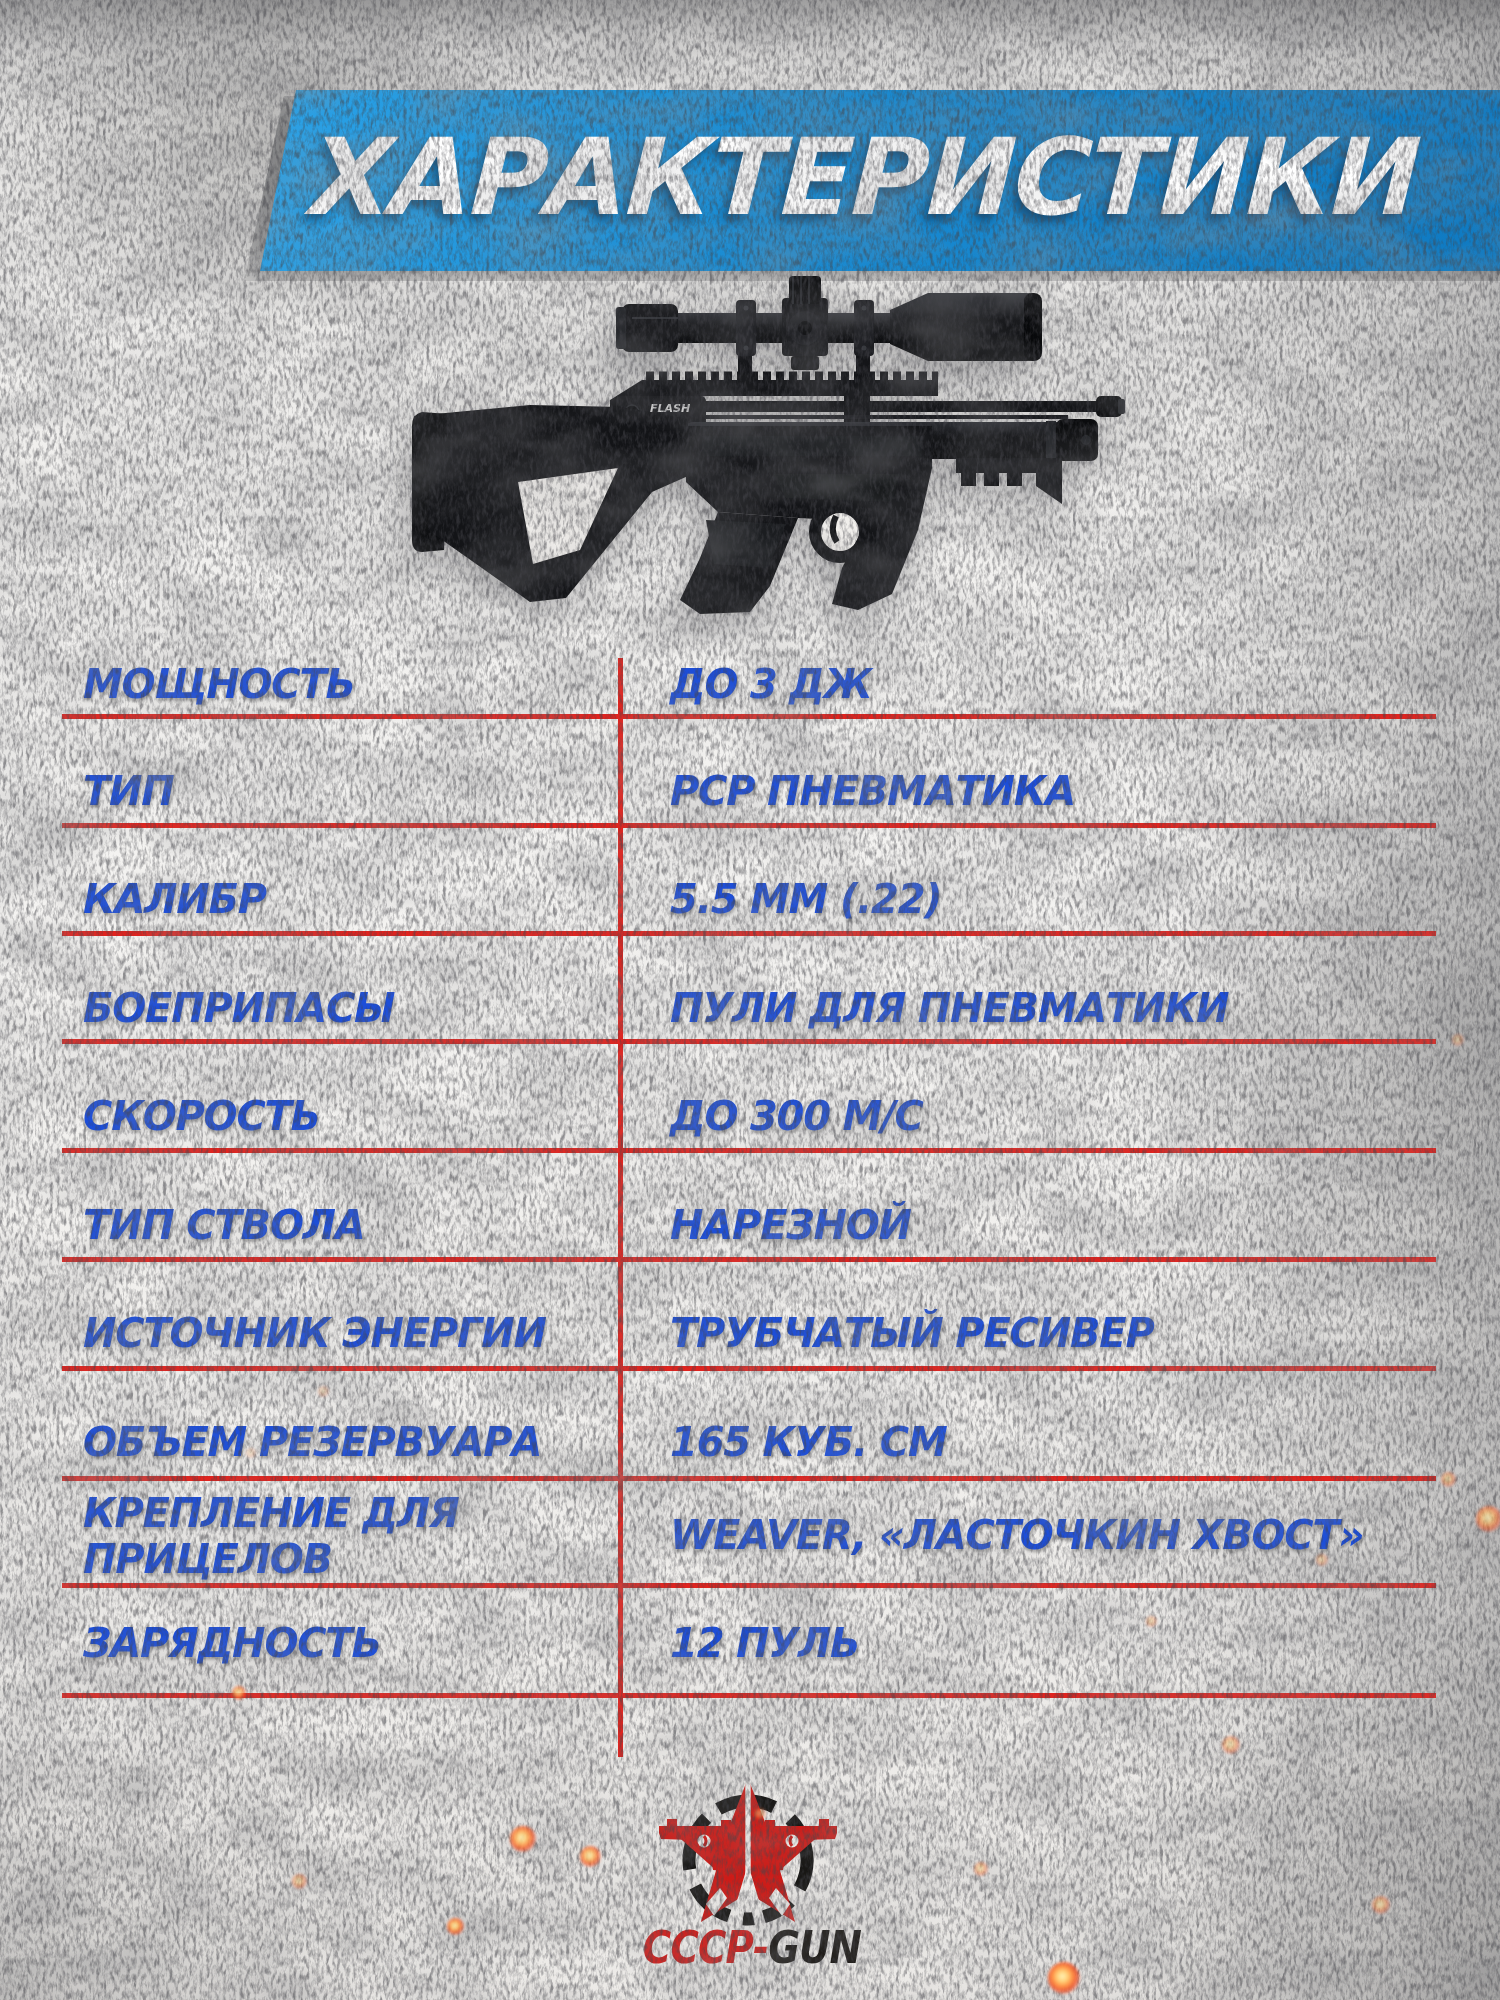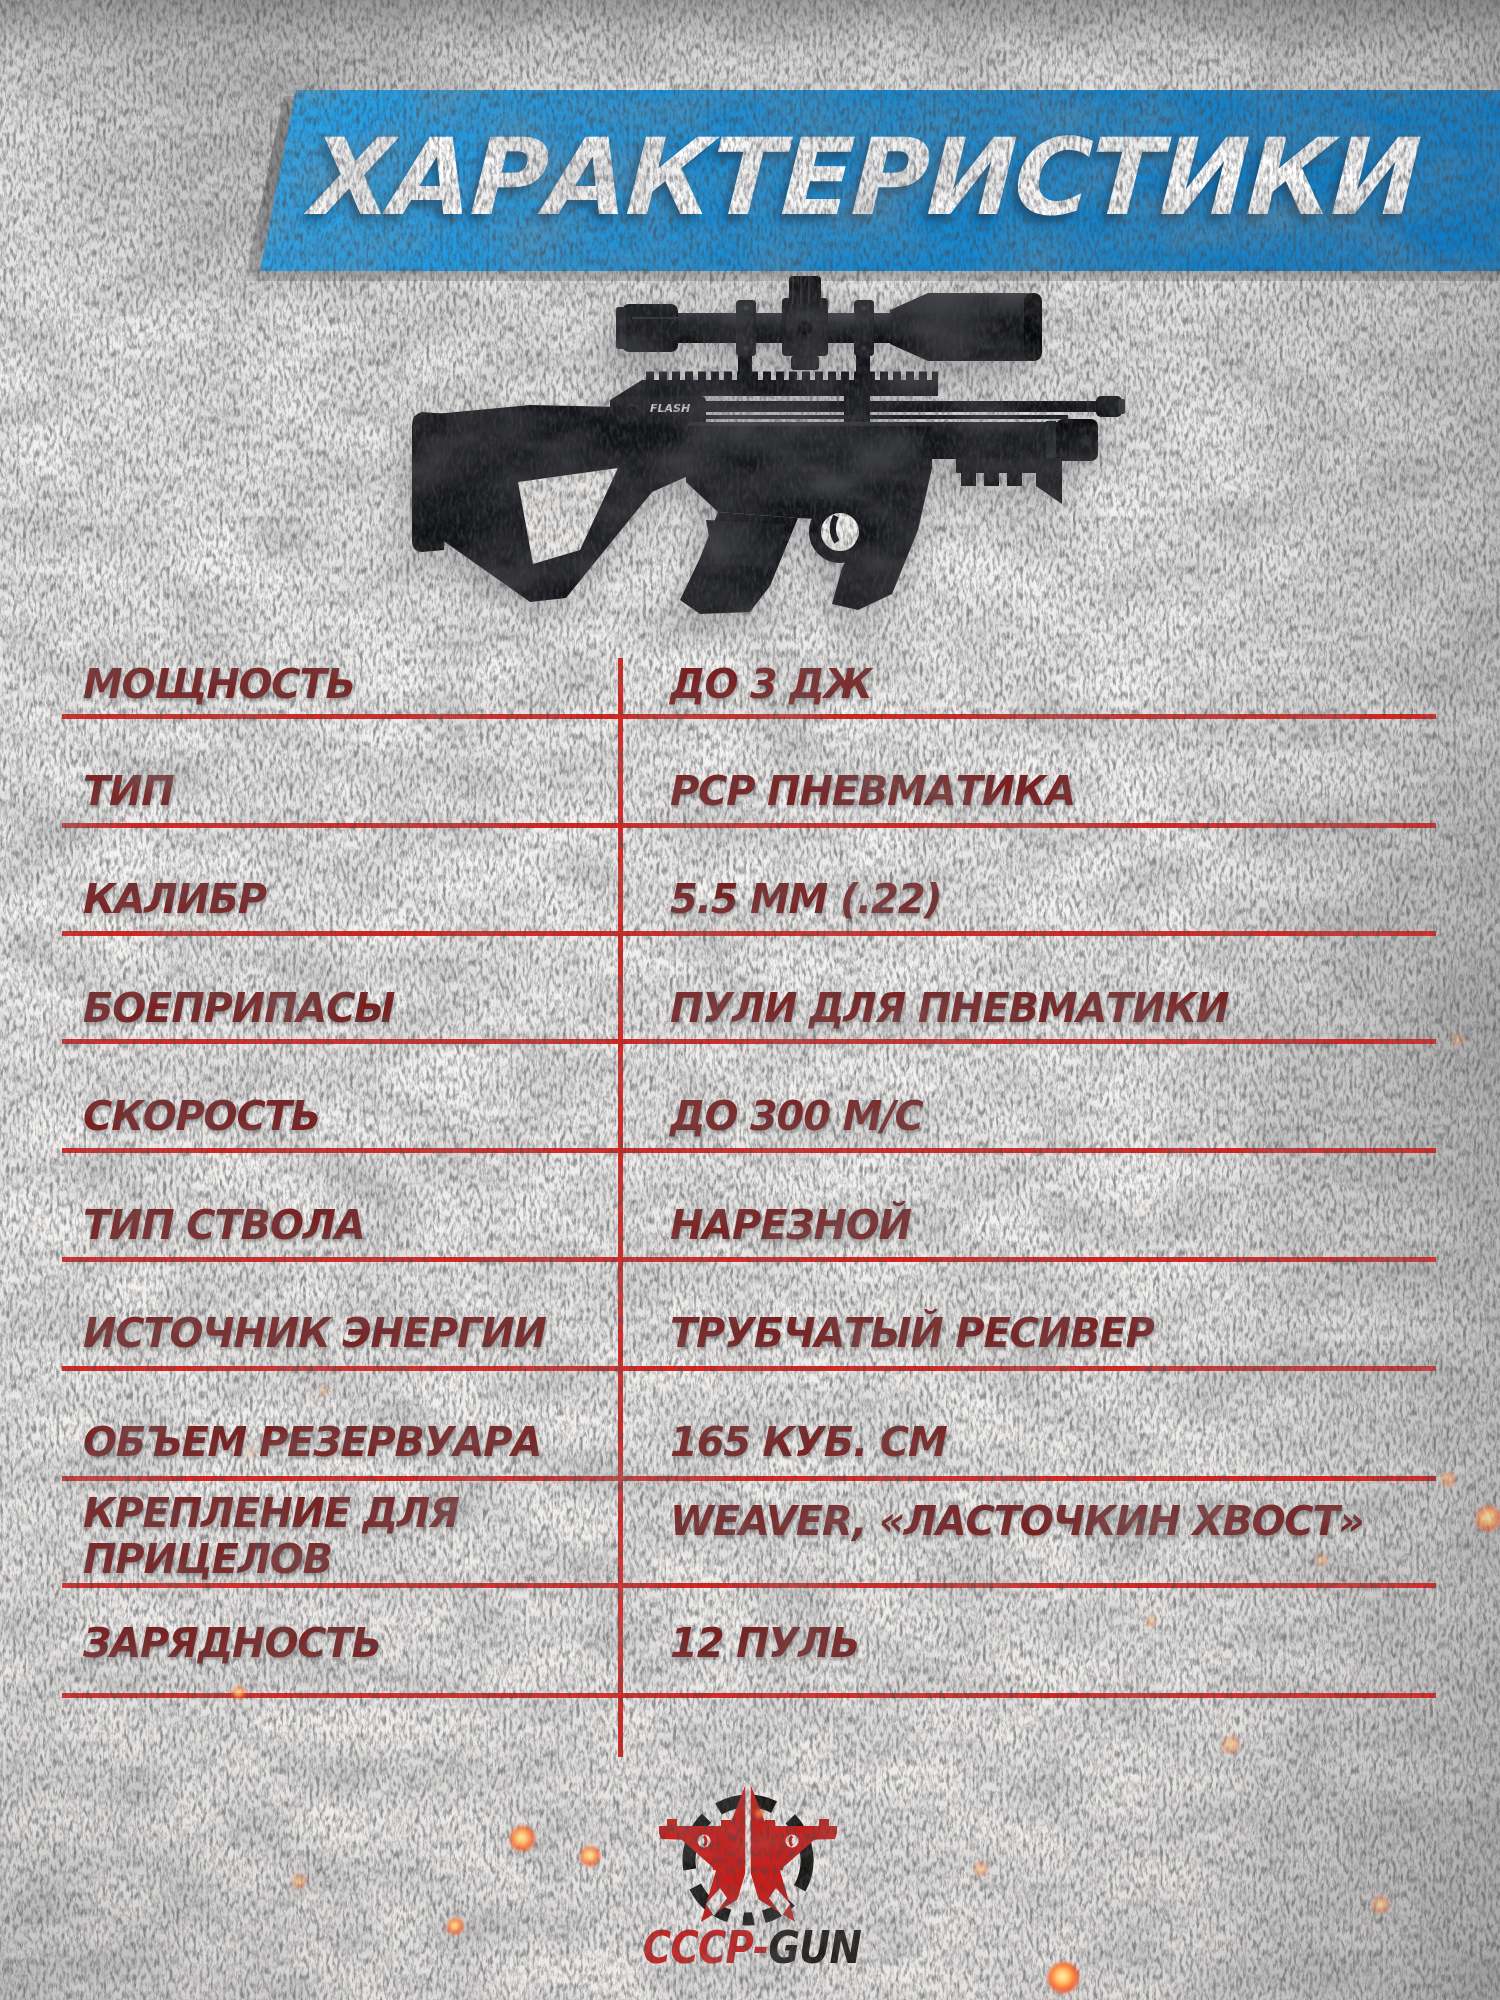--- a/index.html
+++ b/index.html
@@ -51,26 +51,26 @@
   .vline{position:absolute;left:618px;top:658px;width:5px;height:1099px;background:#e0231e;}
   .hline{position:absolute;left:62px;width:1374px;height:5px;background:#e0231e;}
   .hl1{top:714px}.hl2{top:823px}.hl3{top:931px}.hl4{top:1039px}.hl5{top:1148px}
   .hl6{top:1257px}.hl7{top:1366px}.hl8{top:1476px}.hl9{top:1583px}.hl10{top:1693px}
   .row{position:absolute;left:0;width:100%;}
   .r1{top:661px}.r2{top:768px}.r3{top:876px}.r4{top:985px}.r5{top:1093px}
   .r6{top:1202px}.r7{top:1310px}.r8{top:1419px}.r9{top:1490px}.r10{top:1620px}
   .row-label,.row-value{
     position:absolute;top:0;
     font:italic 900 40px/46px "DejaVu Sans","Liberation Sans",sans-serif;
-    letter-spacing:-1.2px;color:#7f1d1d;text-transform:uppercase;
+    letter-spacing:-1.2px;color:#1d4ed8;text-transform:uppercase;
     text-shadow:1px 3px 3px rgba(0,0,0,.28);
   }
   .row-label{left:83px;width:520px;}
   .row-value{left:670px;width:770px;}
-  .r9 .row-value{top:8px;font-style:italic;}
+  .r9 .row-value{top:22px;font-style:italic;}
   
   .logo{position:absolute;left:648px;top:1772px;z-index:20;}
   .logo-text{
     position:absolute;left:558px;top:1926px;width:388px;z-index:20;text-align:center;
     font:italic 900 44px/1 "DejaVu Sans","Liberation Sans",sans-serif;
     letter-spacing:-1px;transform:scaleX(.88);white-space:nowrap;
   }
   .logo-text .red{color:#d01f1c;}
   .logo-text .blk{color:#16130f;}
   

